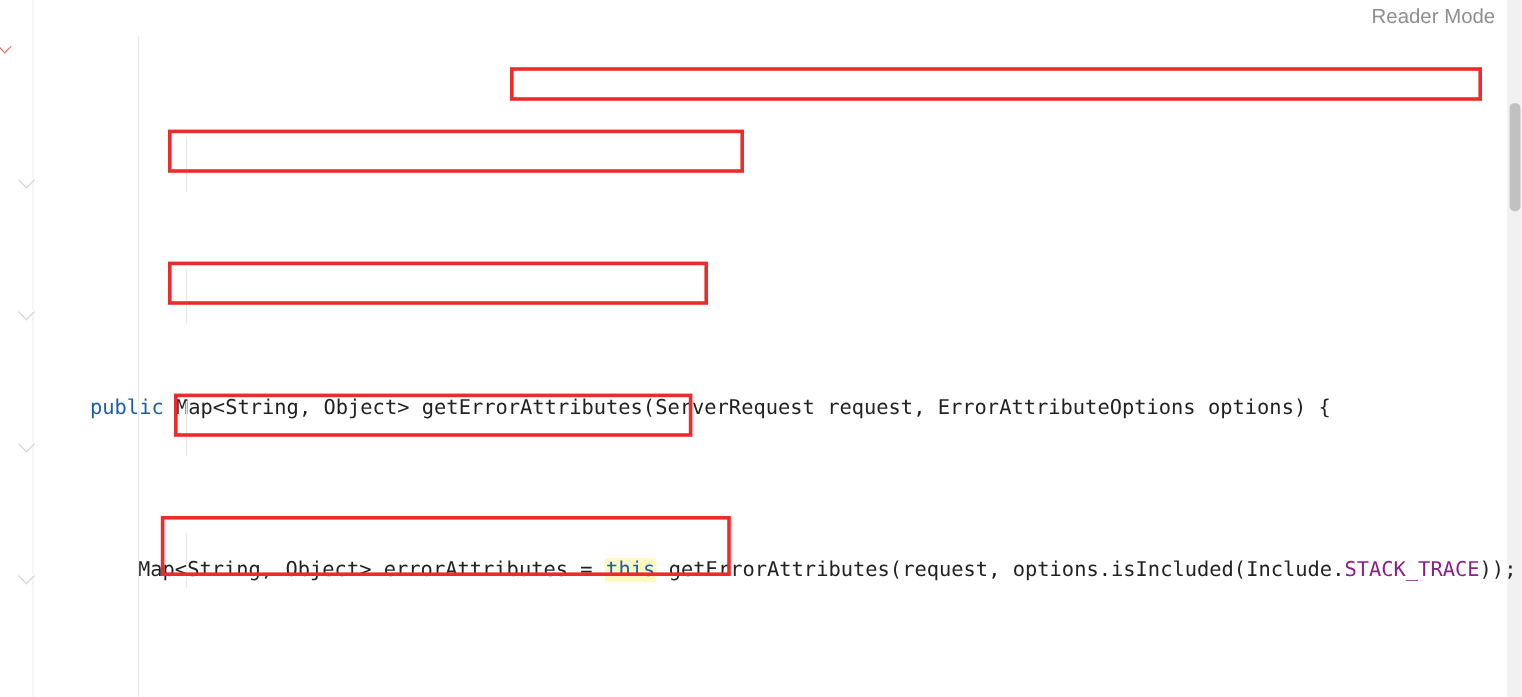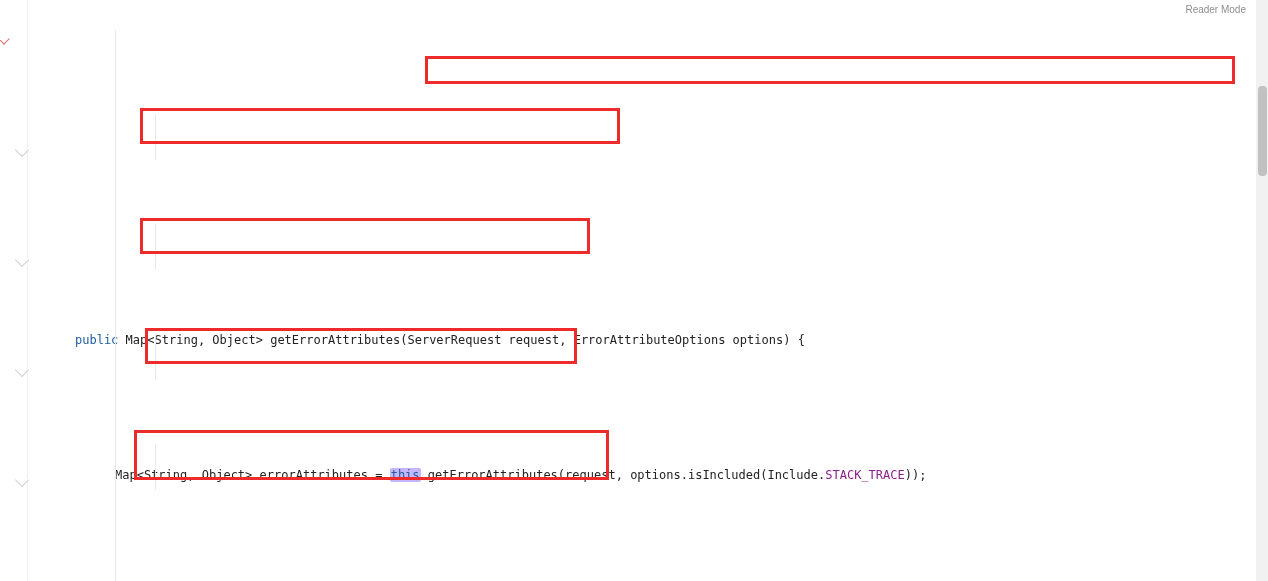--- a/index.html
+++ b/index.html
@@ -15,21 +15,21 @@
       position: absolute;
       right: 1px; top: 86px; width: 9px; height: 90px;
       background: #c1c1c1; border-radius: 4px;
     }
 
     
     .reader-mode {
       position: absolute;
       top: 4px; right: 22px;
       font-family: -apple-system, "Segoe UI", Arial, sans-serif;
-      font-size: 10px; color: #8f8f8f;
+      font-size: 17px; color: #8f8f8f;
     }
 
     
     .gutter {
       position: absolute;
       left: 0; top: 0; bottom: 0; width: 28px;
       background: #ffffff;
       border-right: 1px solid #f0f0f0;
     }
     .fold-handle {
@@ -45,35 +45,35 @@
       border-color: #e46a6a;
       left: 0; top: 35px;
       width: 8px; height: 8px;
       border-top: none; border-left: none;
     }
 
     
     .code {
       position: absolute;
       left: 40px; top: 30px; right: 15px; bottom: 0;
-      font-size: 12px;
+      font-size: 17px;
       line-height: 27px;
       color: #222;
       white-space: pre;
     }
     .line { height: 27px; }
     .indent1 { padding-left: 35px; }
     .indent2 { padding-left: 75px; }
 
     .kw { color: #1e5ea3; }
     .enum-it { color: #8a1f8a; }
 
     
     .this-token {
-      background: #c4b5fd;
+      background: #fef9c3;
       color: #1e5ea3;
       border-radius: 2px;
       padding: 0 1px;
     }
 
     
     .vguide {
       position: absolute;
       width: 0;
       border-left: 1px solid #e9e9e9;

